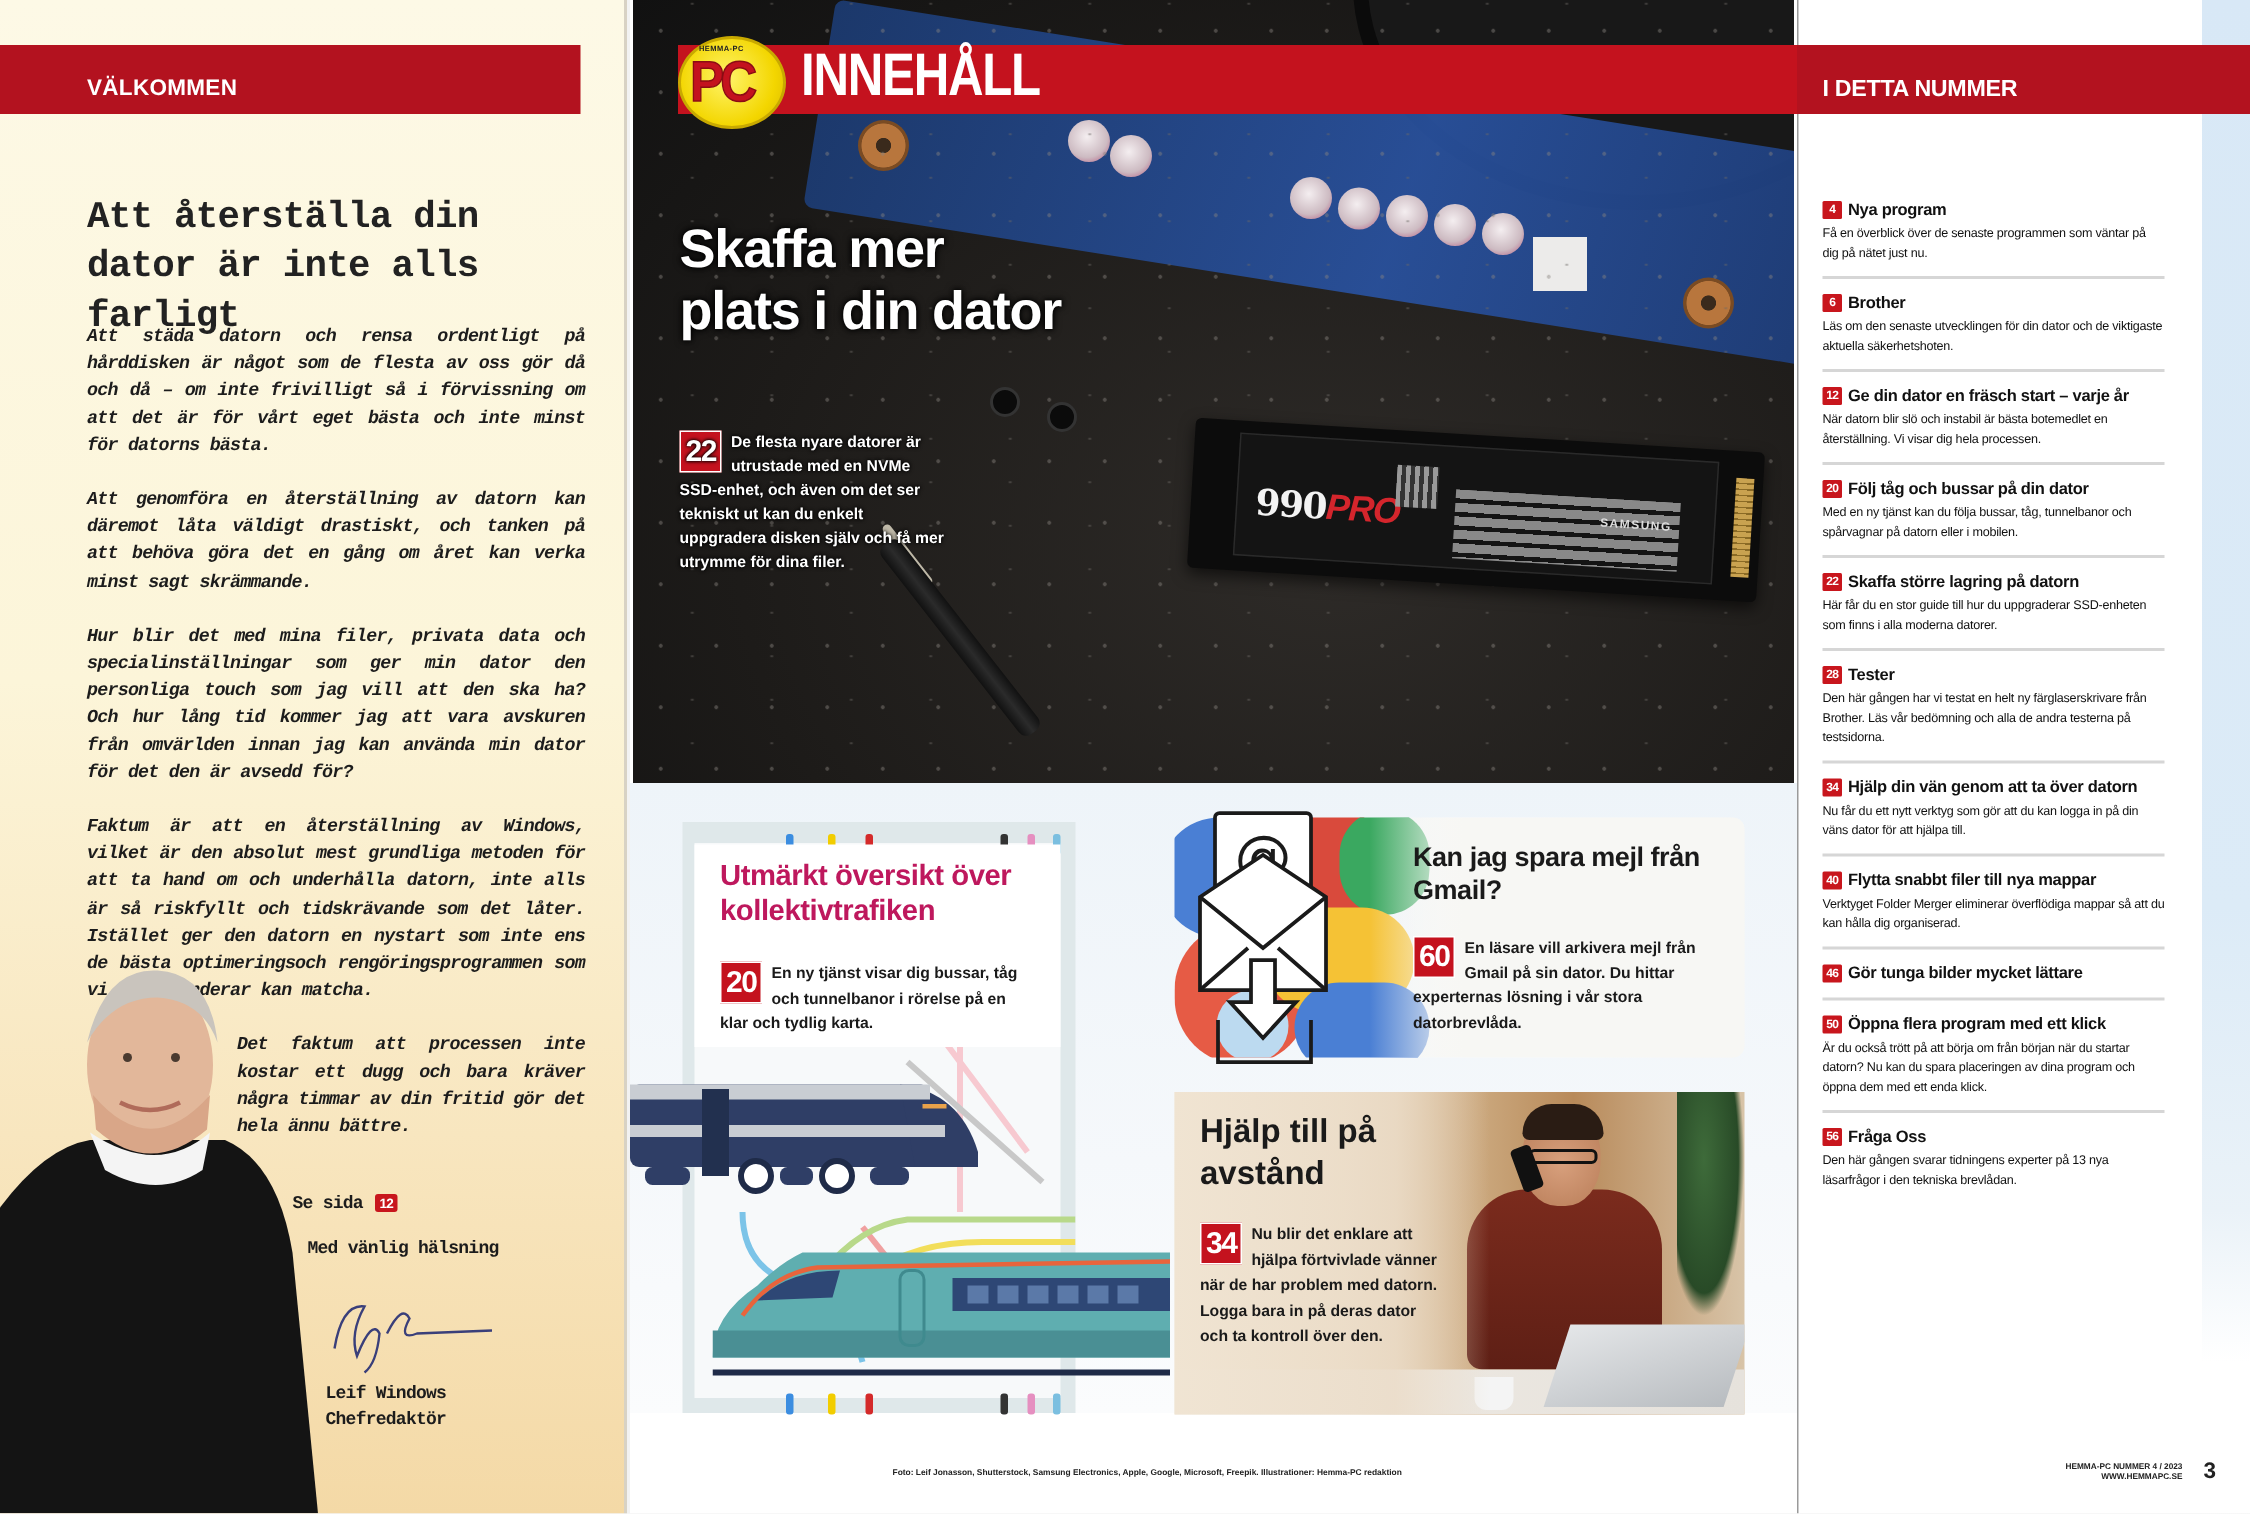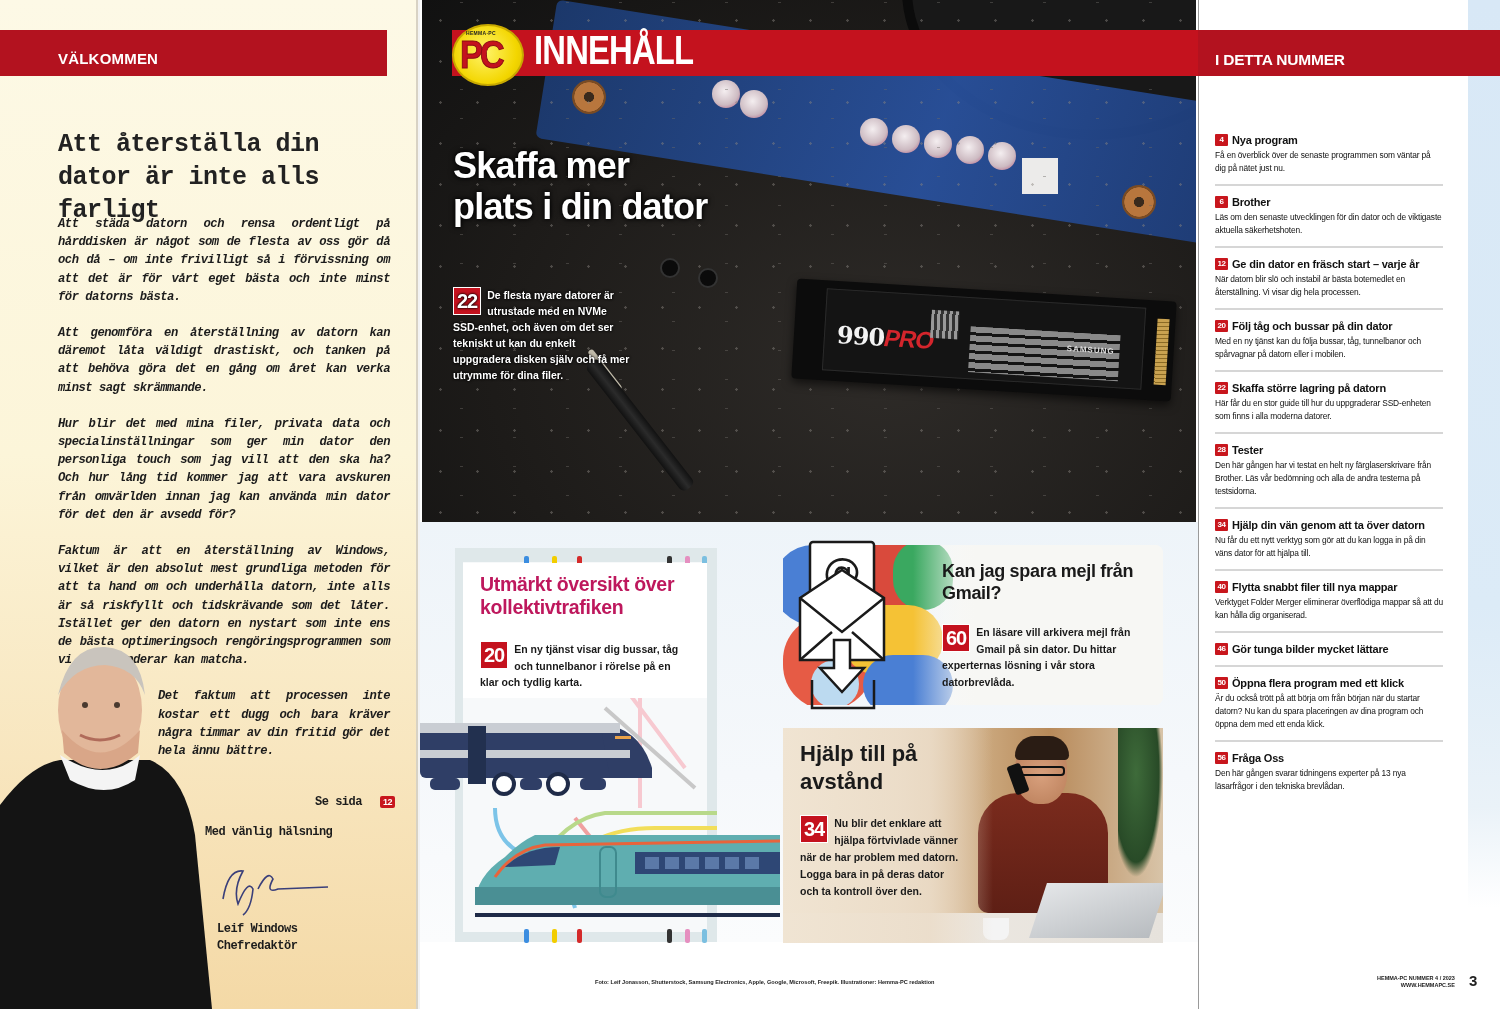--- a/index.html
+++ b/index.html
@@ -34,21 +34,21 @@
   }
   .left-body p { margin-bottom: 18px; }
 
   .editor-photo {
     position: absolute; left: 0; top: 635px; width: 212px; height: 374px;
   }
   .signoff {
     position: absolute; left: 195px; top: 795px; width: 200px;
     font-family: "Liberation Mono", monospace; font-size: 12px; color: #1c1c1c; font-weight: bold; letter-spacing: -0.5px;
   }
-  .signoff .see-page { display: flex; align-items: center; gap: 18px; margin-bottom: 16px; justify-content: flex-end; }
+  .signoff .see-page { display: flex; align-items: center; gap: 8px; margin-bottom: 16px; }
   .page-badge-sm {
     display: inline-block; background: #c8161d; color: #fff; font-size: 9px; font-weight: bold;
     font-family: "Liberation Sans", sans-serif; padding: 1px 3px; border-radius: 2px;
   }
   .signoff .greet { margin-left: 10px; margin-bottom: 20px; }
   .signature { margin-left: 18px; width: 120px; height: 58px; }
   .signoff .name { margin-left: 22px; margin-top: 0; line-height: 17px; }
 
   
   .mid-page {

